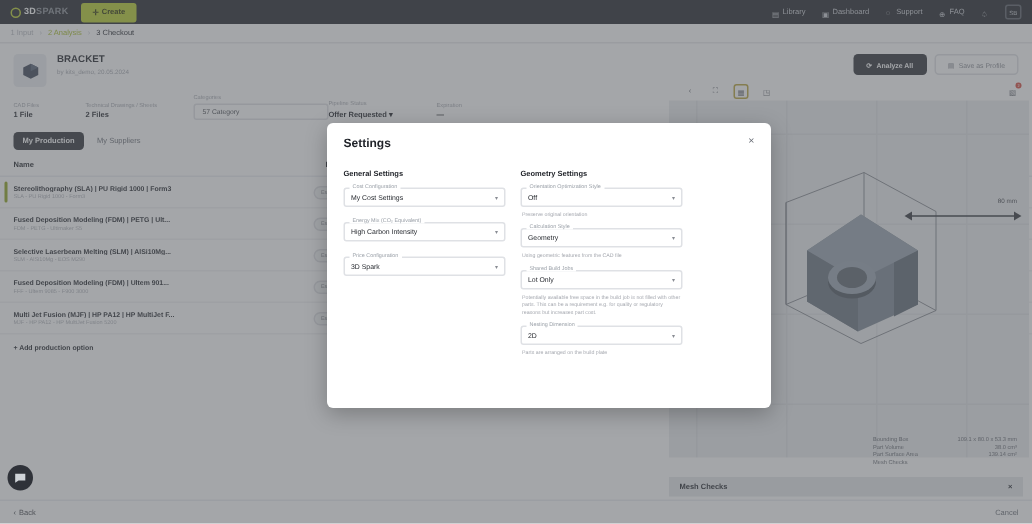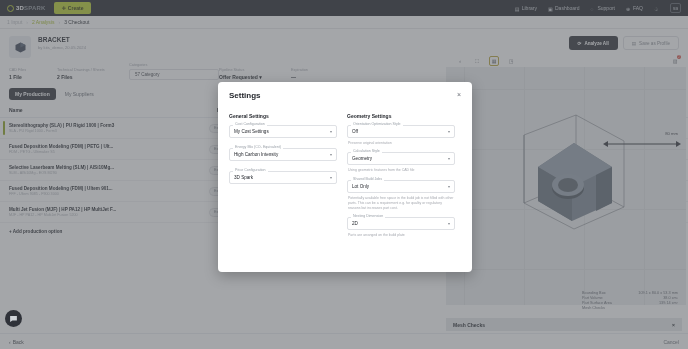--- a/index.html
+++ b/index.html
@@ -170,21 +170,21 @@
     justify-content: center; z-index: 6;
   }
 
   
   .overlay {
     position: absolute; inset: 0; background: rgba(90,93,99,.55); z-index: 4;
   }
 
   
   .modal {
-    position: absolute; left: 218px; top: 82px; width: 254px; height: 190px;
+    position: absolute; left: 218px; top: 82px; width: 296px; height: 190px;
     background: #fff; border-radius: 4px; z-index: 5;
     box-shadow: 0 4px 14px rgba(0,0,0,.25); display: flex; flex-direction: column;
   }
   .modal-head {
     padding: 9px 11px 6px 11px; display: flex; align-items: flex-start; justify-content: space-between;
   }
   .modal-title { font-size: 8px; font-weight: bold; color: #1f2228; }
   .modal-x { font-size: 7px; color: #6a6e76; cursor: pointer; line-height: 1; }
   .modal-body { display: flex; gap: 10px; padding: 7px 11px 0 11px; }
   .mcol { width: 108px; }

